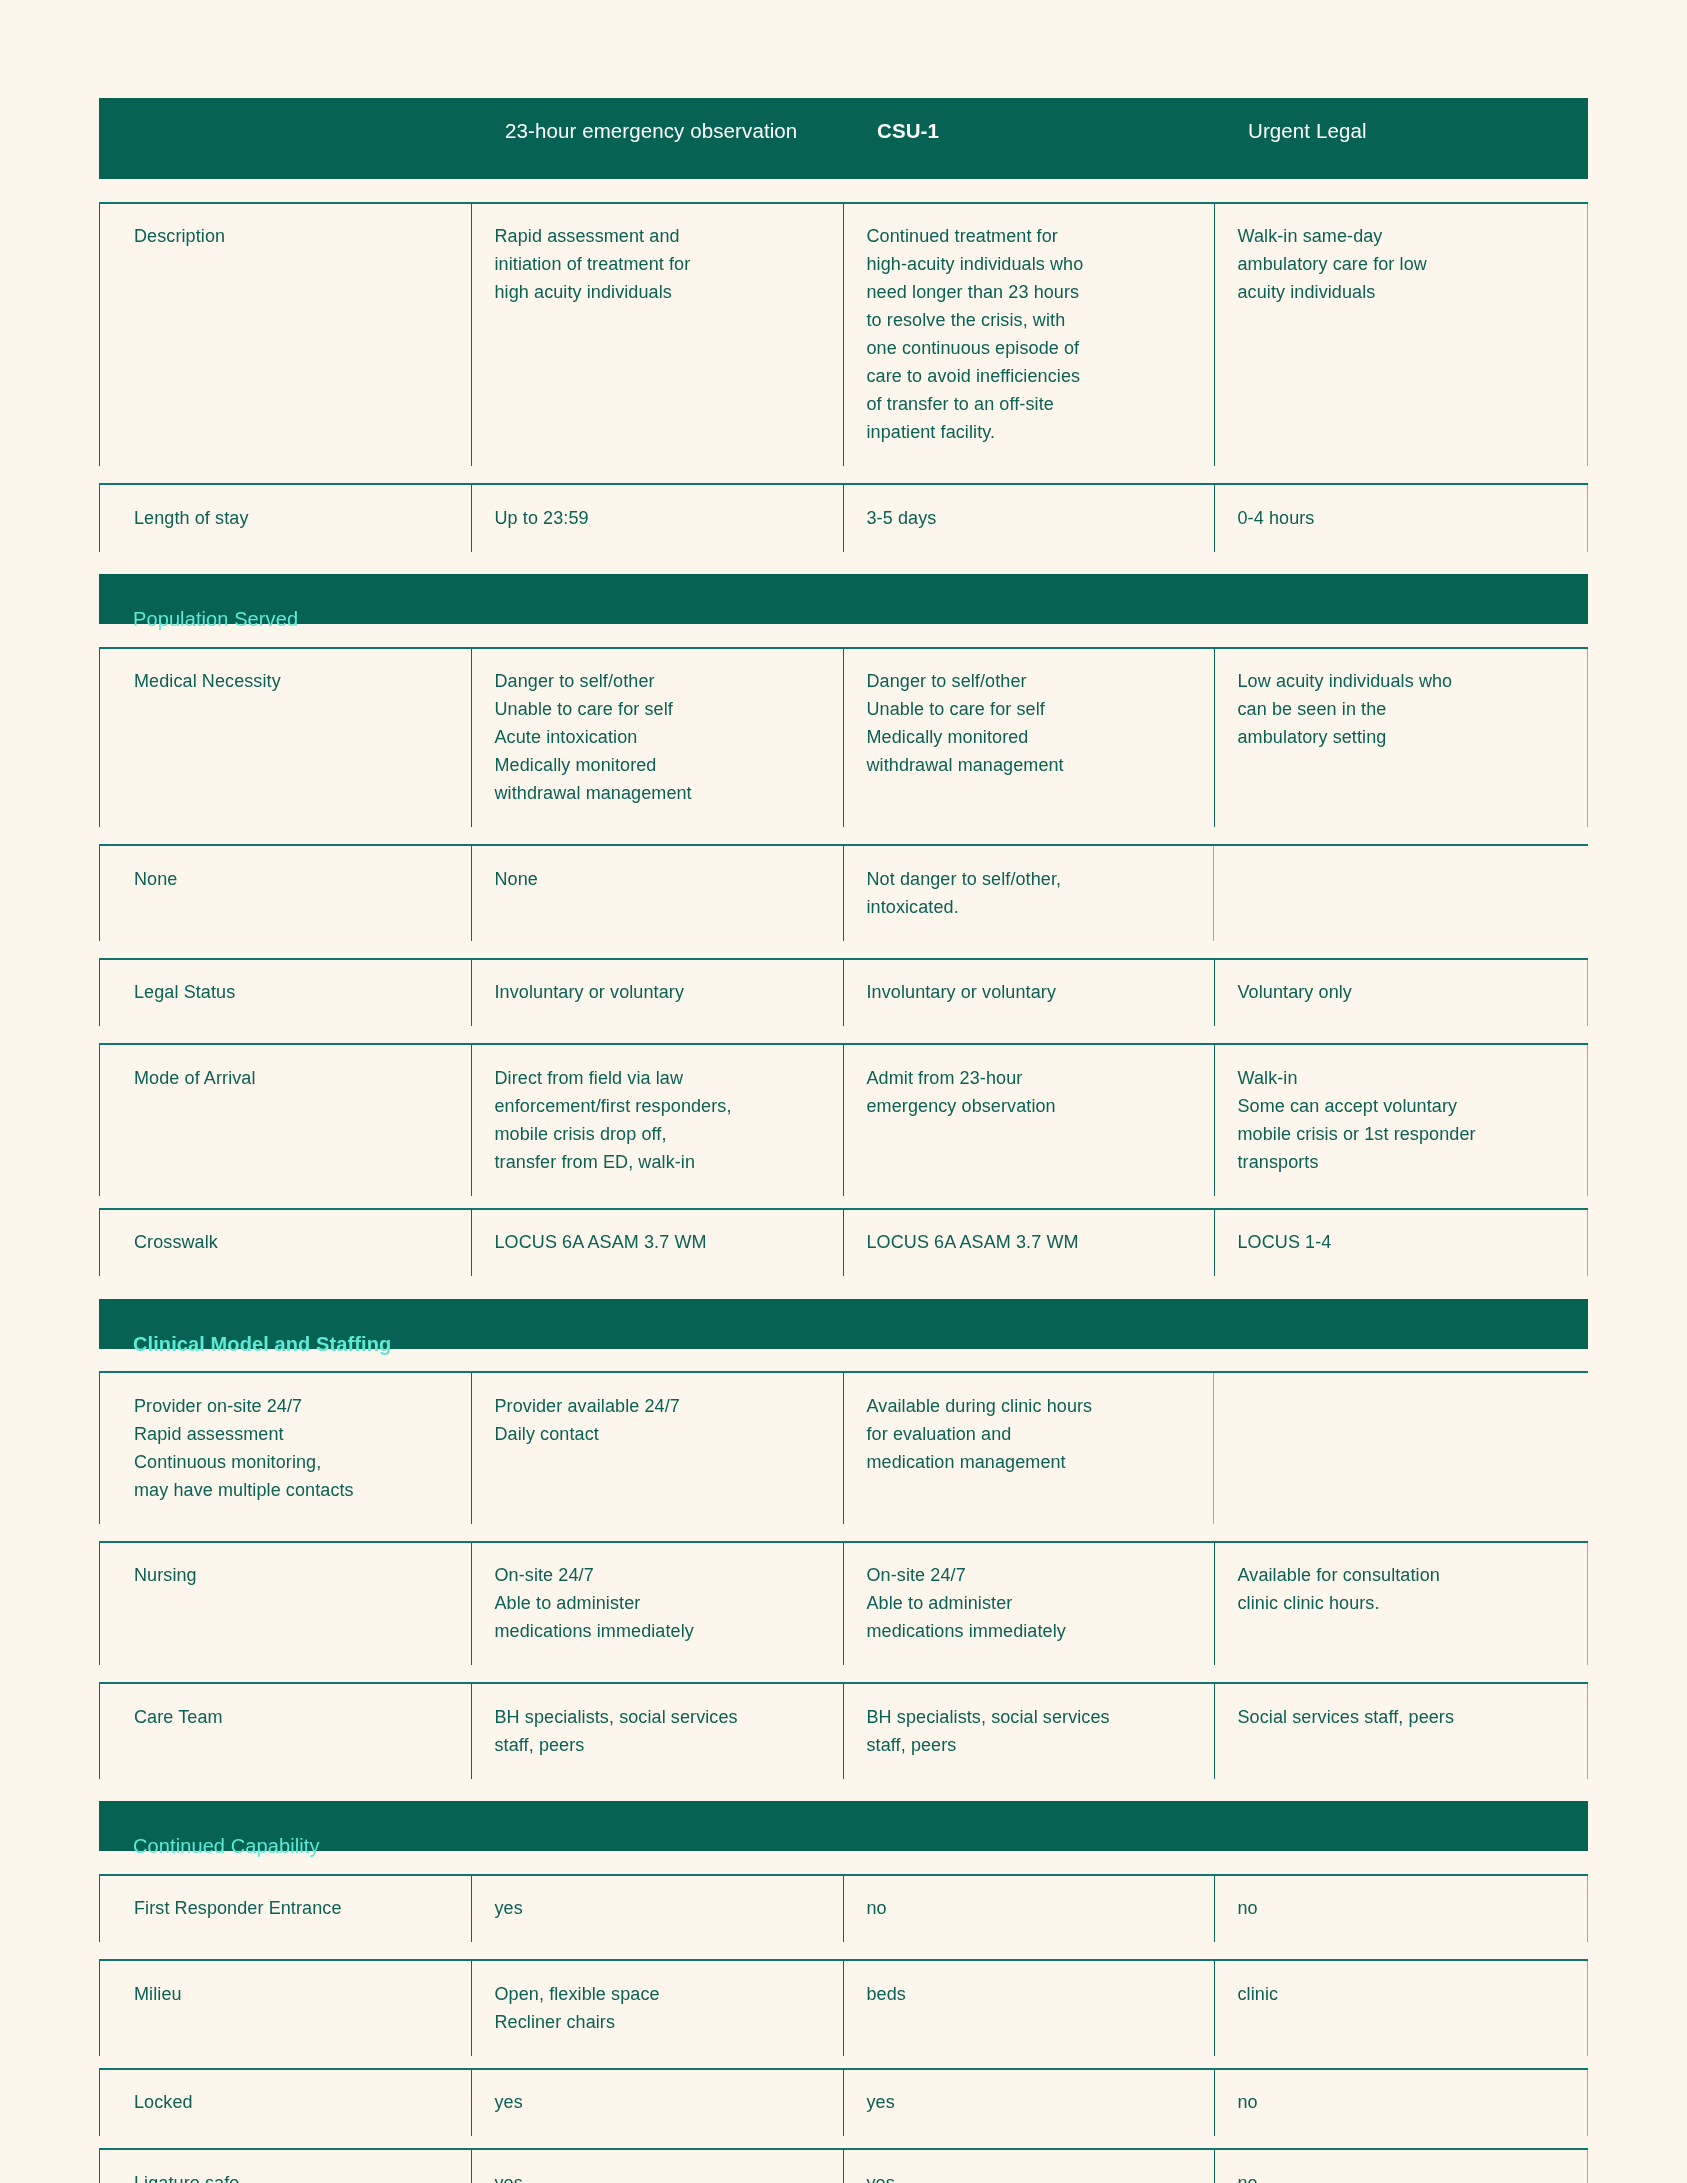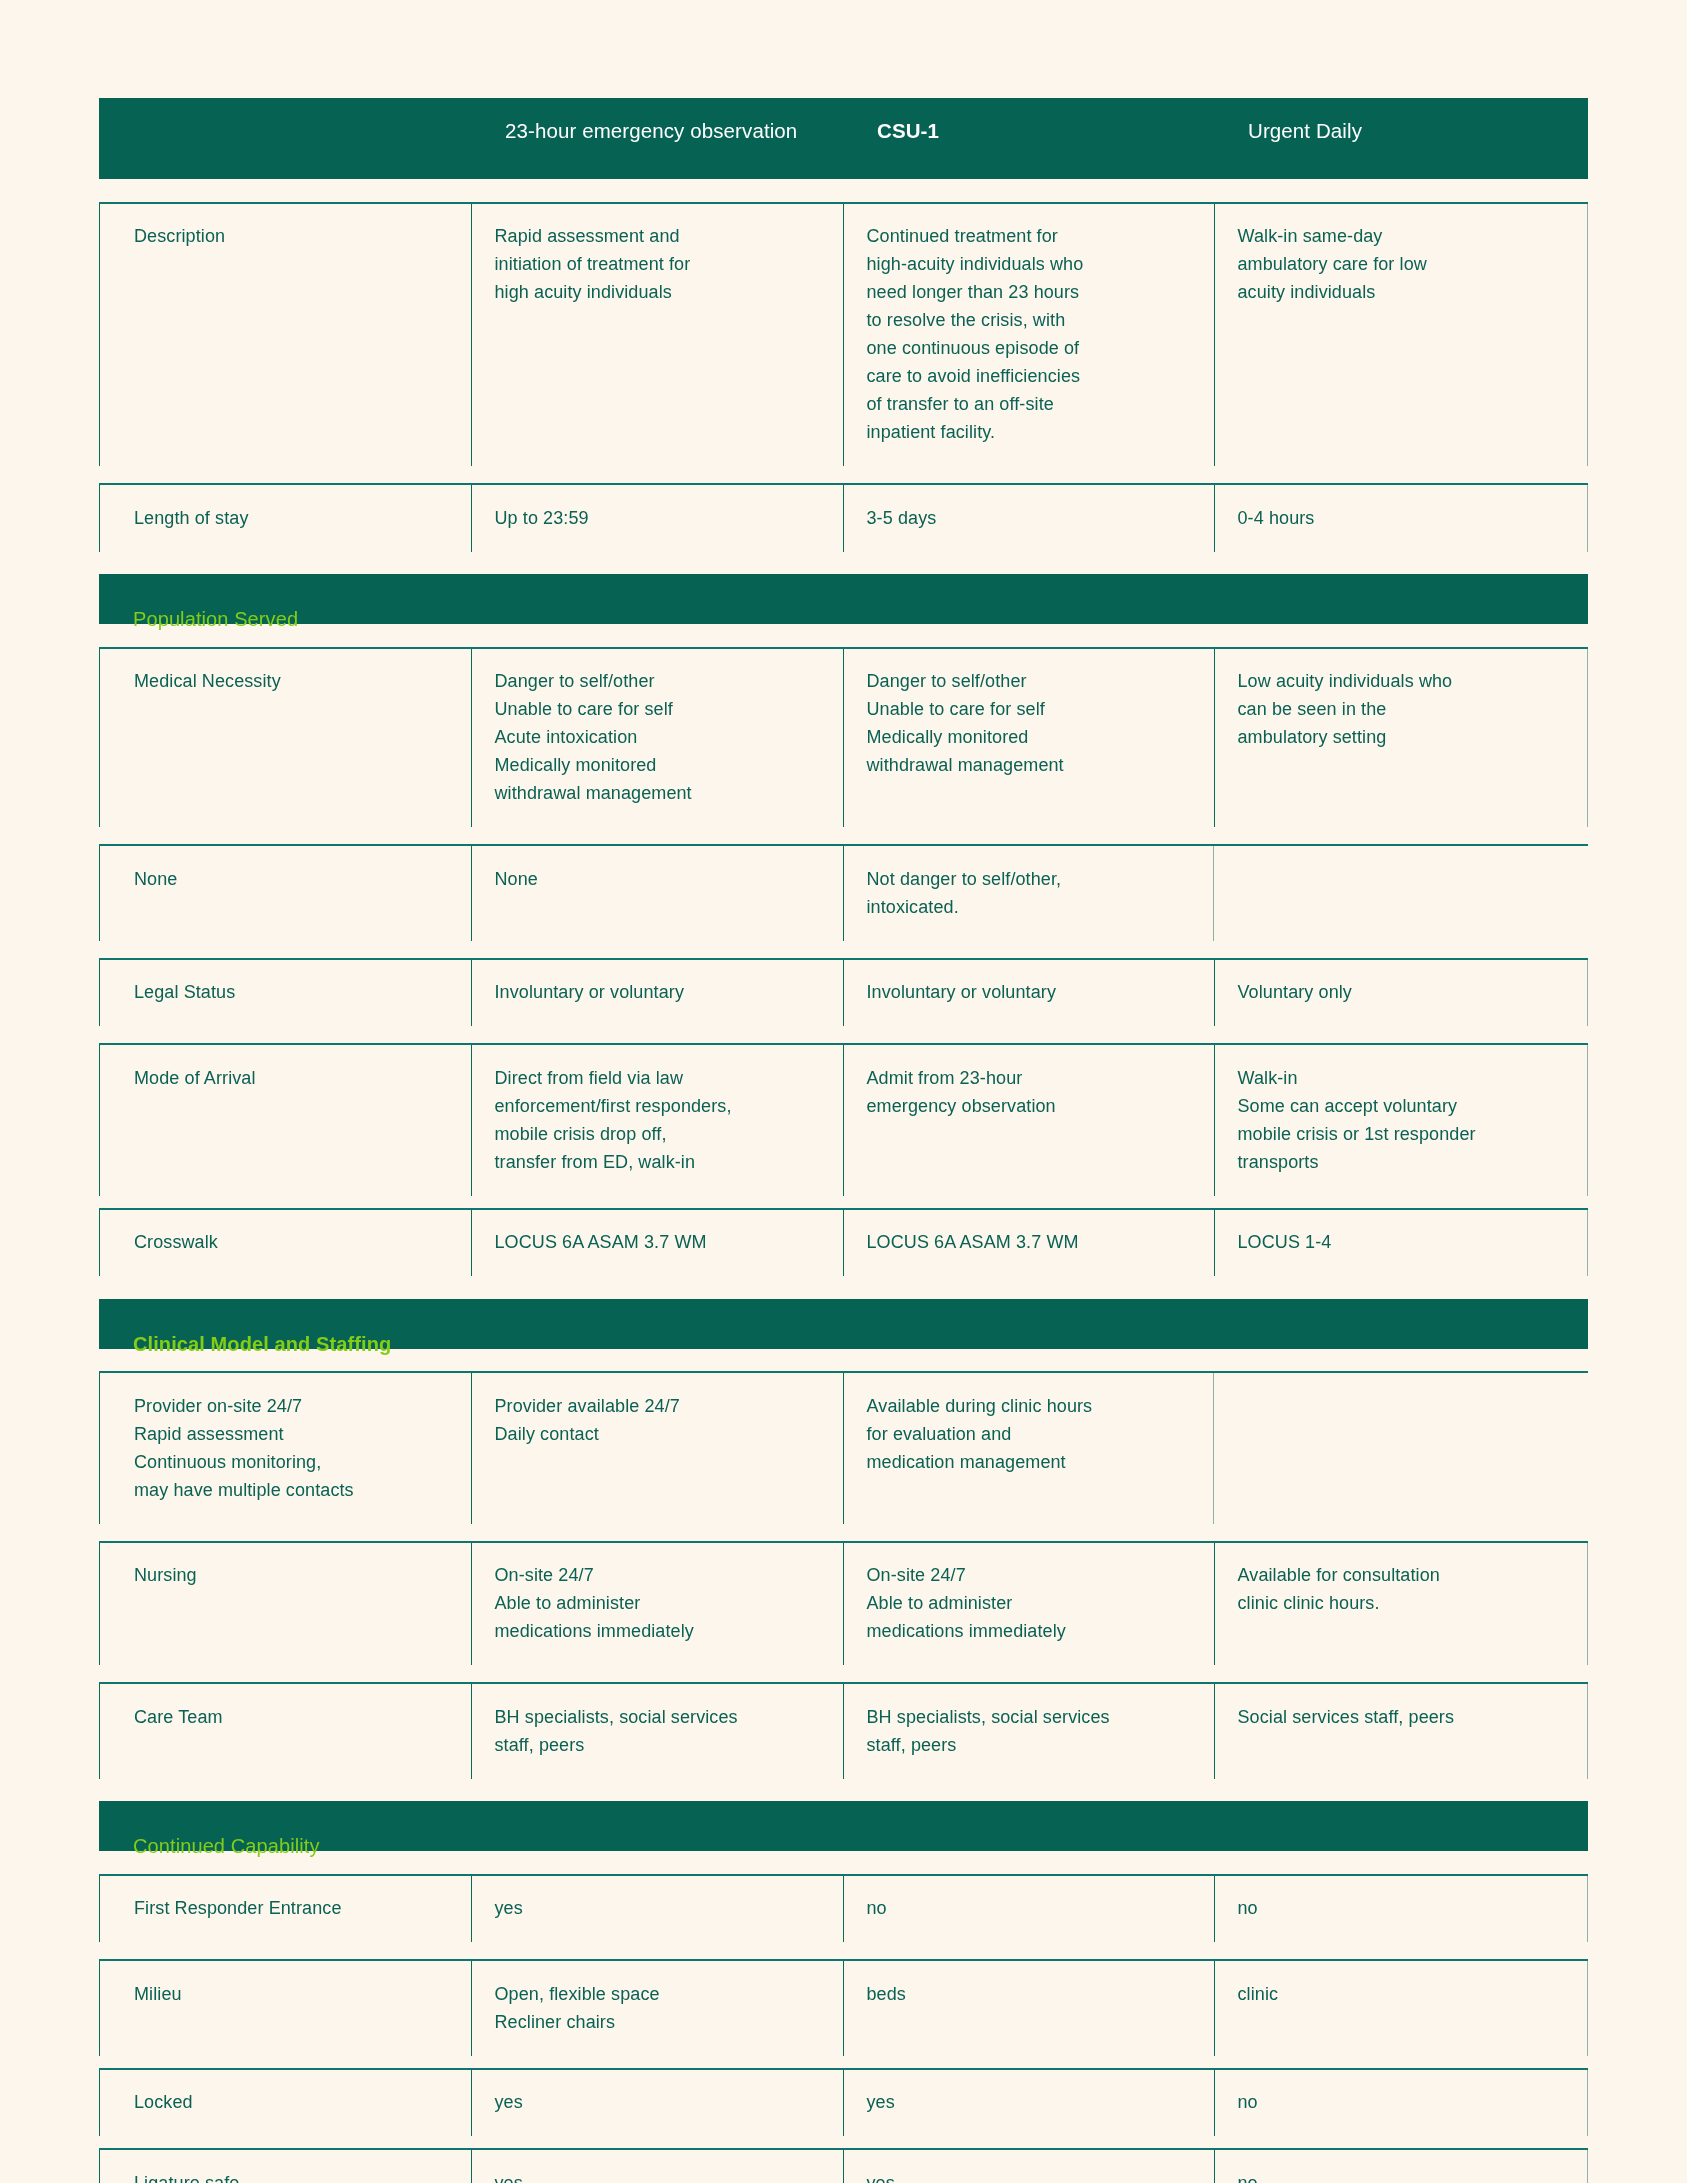--- a/index.html
+++ b/index.html
@@ -56,21 +56,21 @@
     width: 1489px;
     height: 50px;
     display: flex;
     align-items: center;
     box-sizing: border-box;
     padding-left: 34px;
     margin-top: 22.5px;
     margin-bottom: 22.5px;
   }
   .section-bar .section-title {
-    color: #84cc16;
+    color: #5eead4;
     font-size: 20px;
     line-height: 24px;
     font-weight: 400;
     letter-spacing: 0.1px;
     margin-top: 40px;
   }
   .section-bar.bold .section-title { font-weight: 700; }
 
   
   .row {
@@ -103,21 +103,21 @@
 </head>
 <body>
 
 <div class="page">
 
   <div class="header-band grid">
     <div class="hcell blank"></div>
     <div class="hcell">23-hour emergency
 observation</div>
     <div class="hcell bold">CSU-1</div>
-    <div class="hcell">Urgent Daily</div>
+    <div class="hcell">Urgent Legal</div>
   </div>
 
   <div class="spacer-34"></div>
 
   <div>
 
     <div class="row grid">
       <div class="cell">Description</div>
       <div class="cell">Rapid assessment and
 initiation of treatment for

